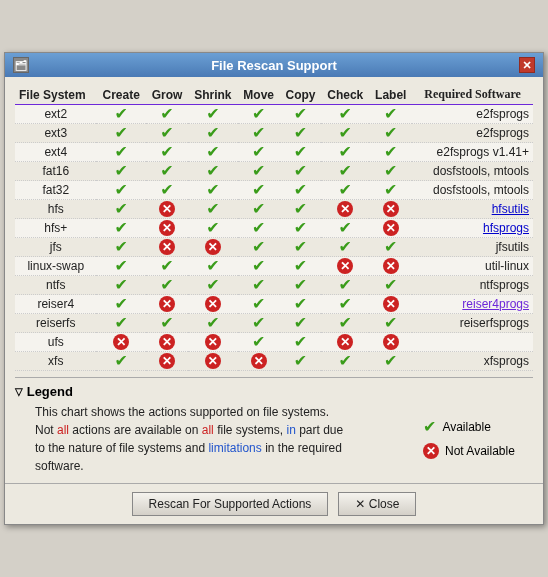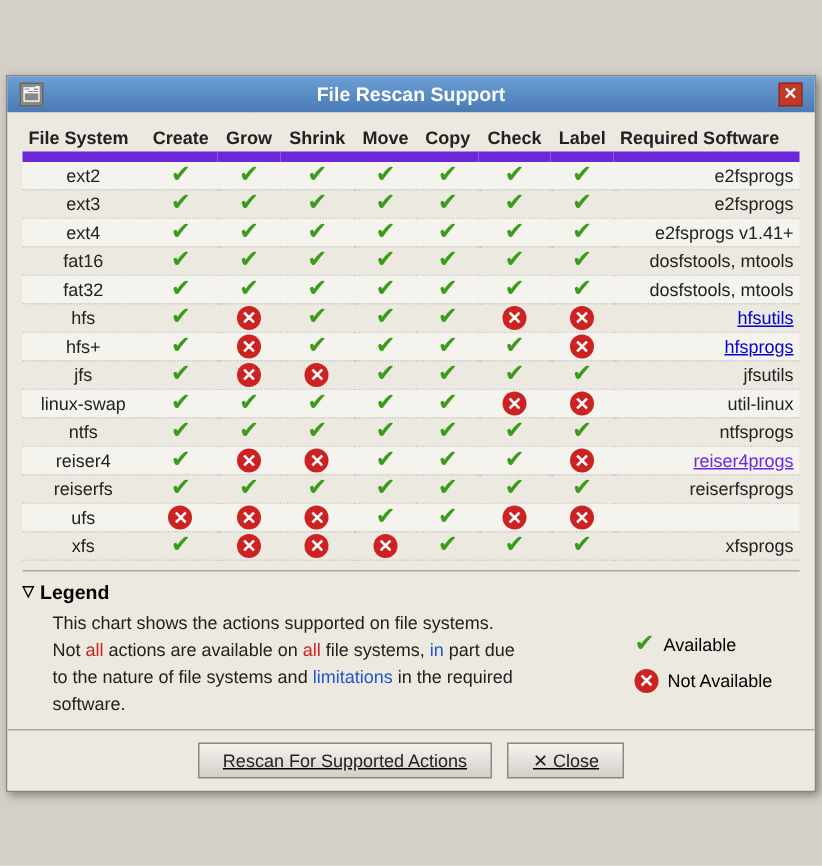--- a/index.html
+++ b/index.html
@@ -54,25 +54,25 @@
     }
     table {
       width: 100%;
       border-collapse: collapse;
       font-size: 12px;
     }
     th {
       font-weight: bold;
       text-align: center;
       padding: 2px 4px;
-      border-bottom: 7px solid #6d28d9;
+      border-bottom: 1px solid #6d28d9;
       color: #222;
     }
     th:first-child { text-align: left; }
-    th:last-child { text-align: left; }
+    th:last-child { text-align: center; font-family: Liberation Serif, serif; }
     td {
       text-align: center;
       padding: 1px 4px;
       border-bottom: 1px dotted #ccc;
       color: #222;
     }
     td:first-child { text-align: center; font-weight: normal; }
     td:last-child { text-align: right; }
     .cross-icon {
       display: inline-block;
@@ -130,21 +130,20 @@
       gap: 6px;
       font-size: 12px;
     }
     .footer {
       display: flex;
       justify-content: center;
       gap: 10px;
       padding: 8px 10px;
       background: #ece9e0;
       border-top: 1px solid #aaa;
-      text-decoration: underline;
     }
     .btn {
       padding: 4px 16px;
       border: 1px solid #888;
       background: linear-gradient(to bottom, #f5f3ee, #d4d0c8);
       font-size: 12px;
       cursor: pointer;
       color: #222;
     }
     .chevron-down { font-size: 10px; }

